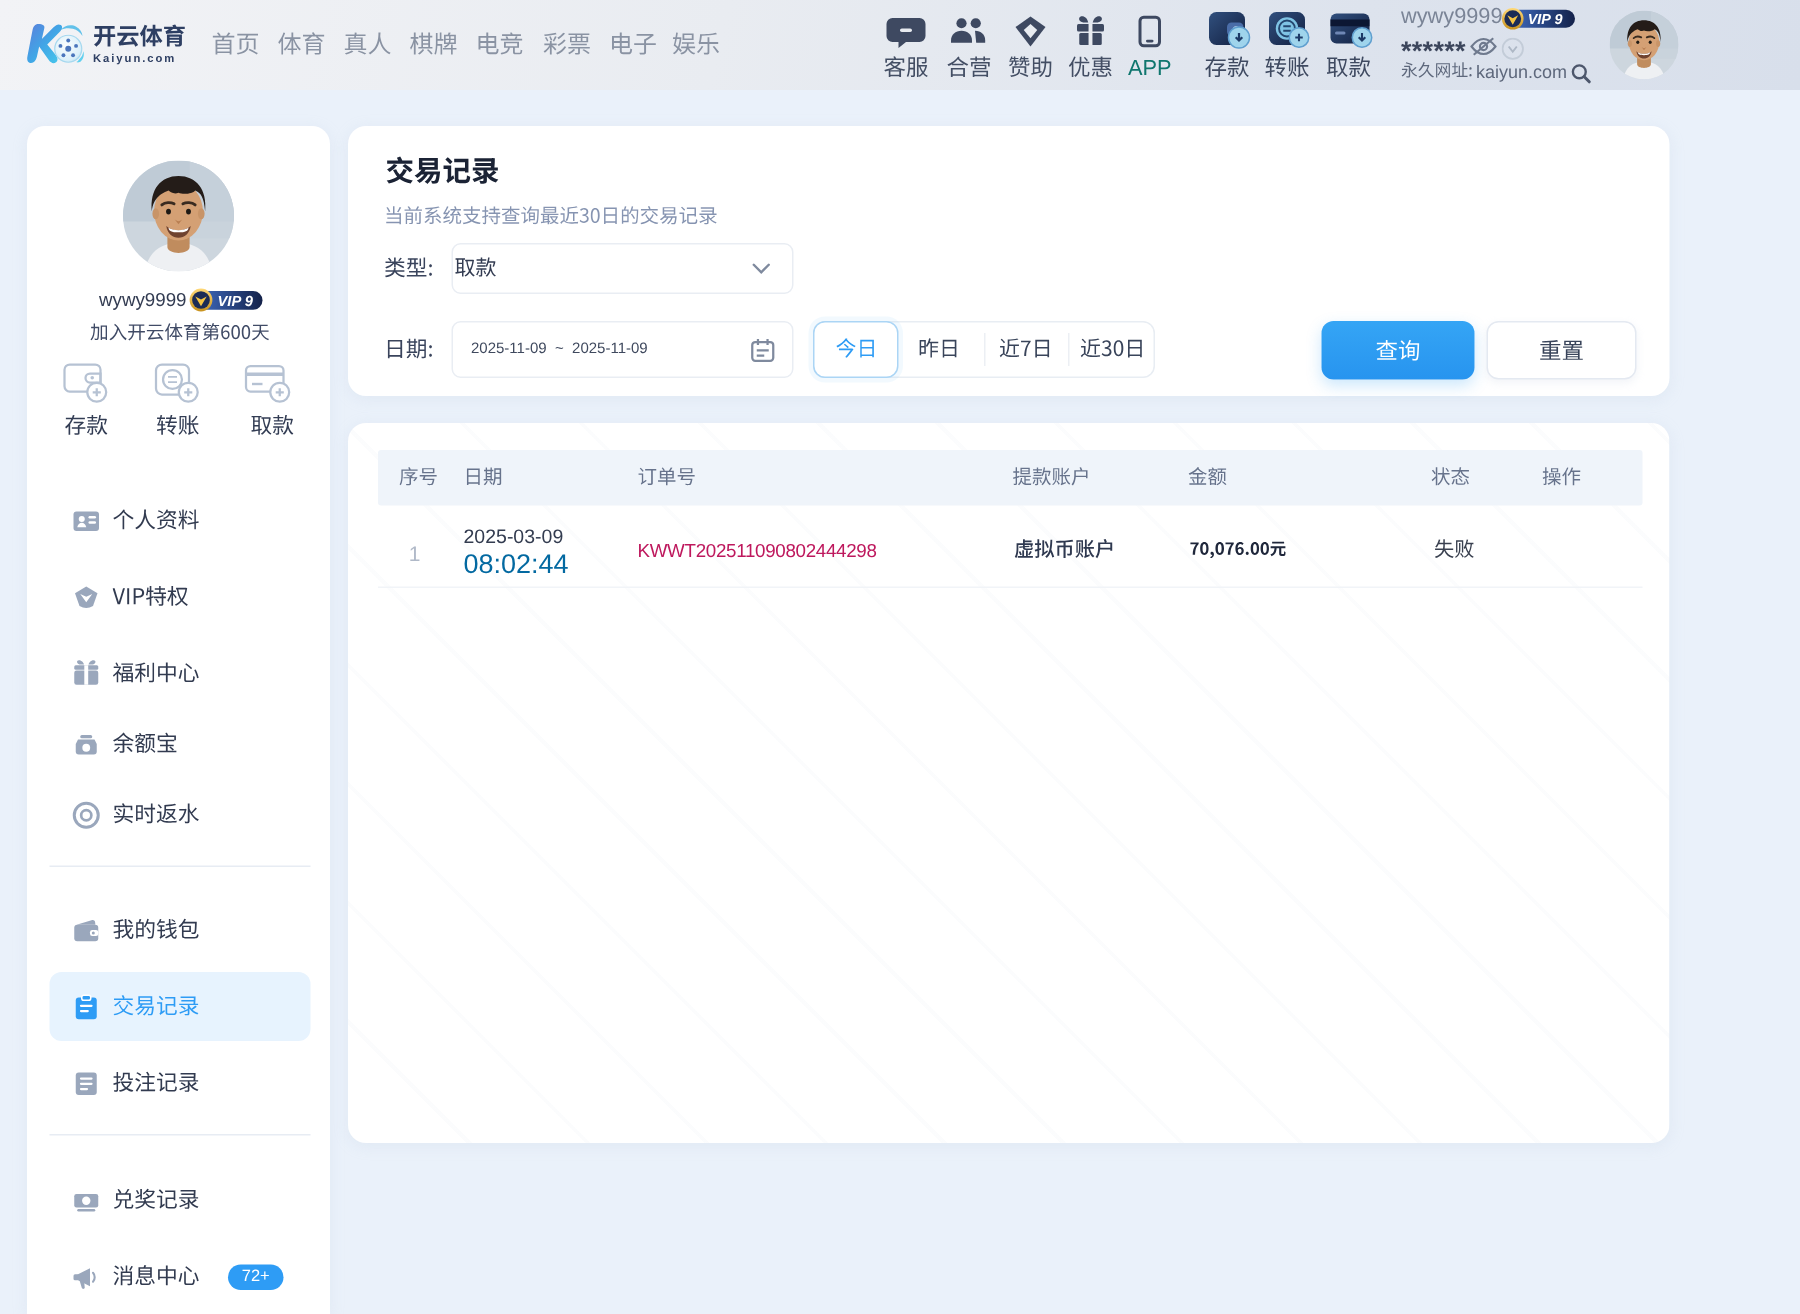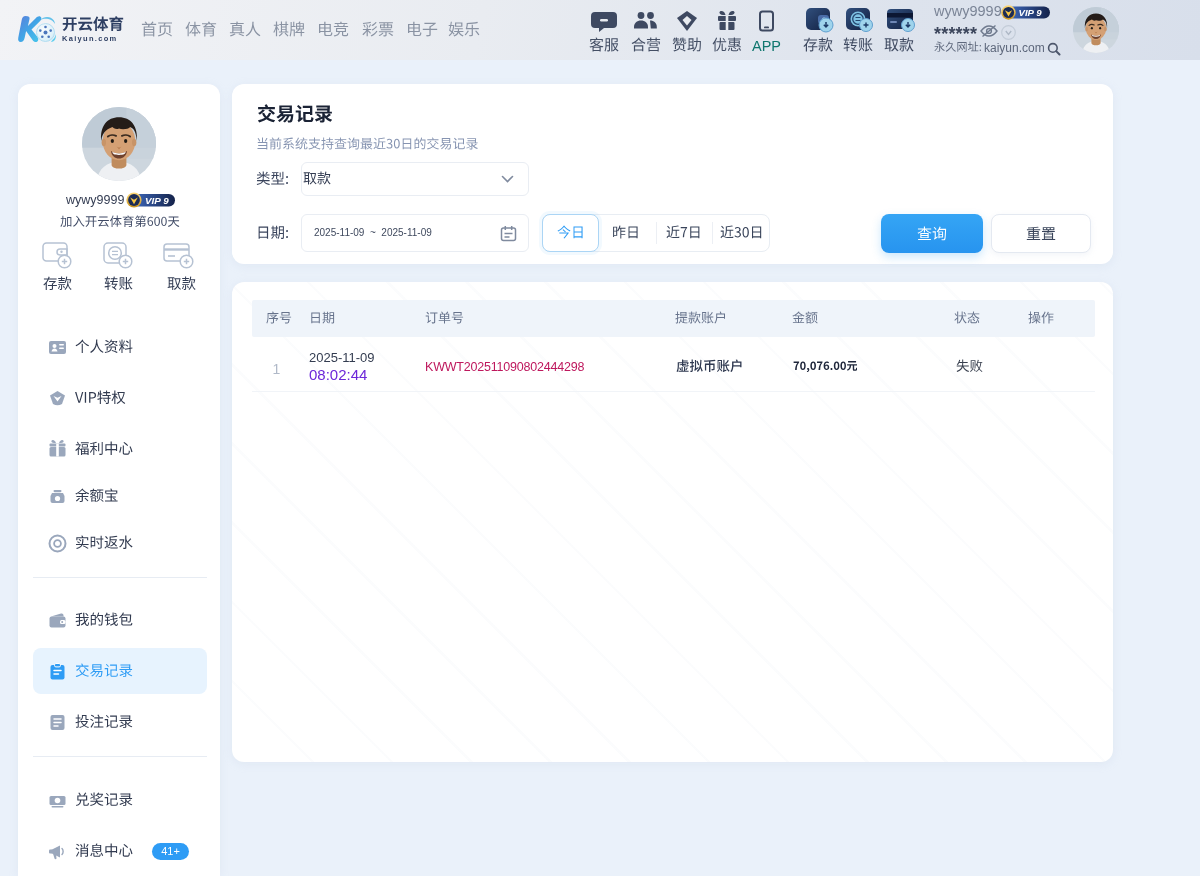--- a/index.html
+++ b/index.html
@@ -346,21 +346,21 @@
   </svg>
 <svg class="abs" style="left:48px;top:842px" width="19" height="19" viewBox="0 0 19 19">
     <path d="M2 8.5 12 3.5v12L2 10.5z" fill="#9aa7bc"></path>
     <rect x="1" y="7.5" width="3.5" height="4" rx="1" fill="#9aa7bc"></rect>
     <path d="M5 11.5 6.5 16.5c.3 1 1.8 1 2 0L8 11.5z" fill="#9aa7bc"></path>
     <path d="M14 6.5c1.5 1.5 1.5 4.5 0 6" stroke="#9aa7bc" stroke-width="1.4" fill="none" stroke-linecap="round"></path>
   </svg>
 <svg style="position:absolute;left:75px;top:842.5px" width="58.0" height="15.7" viewBox="0 0 58.0 15.7">
     <path fill="#323b50" d="M12.5 1C12.2 1.8 11.5 3 11 3.7L11.9 4.1C12.4 3.4 13.1 2.4 13.6 1.4ZM5.1 1.5C5.7 2.3 6.3 3.5 6.6 4.2L7.5 3.7C7.3 3 6.6 1.9 6 1.1ZM1.2 1.5C2.1 2 3.2 2.7 3.7 3.2L4.4 2.4C3.9 1.9 2.8 1.2 1.9 0.7ZM0.6 5.4C1.5 5.8 2.6 6.6 3.1 7.1L3.8 6.2C3.2 5.7 2.1 5 1.2 4.6ZM1 13.1 1.9 13.8C2.7 12.4 3.6 10.6 4.3 9L3.5 8.4C2.7 10 1.7 11.9 1 13.1ZM6.6 8.2H11.9V9.8H6.6ZM6.6 7.3V5.7H11.9V7.3ZM8.8 0.6V4.7H5.5V13.9H6.6V10.7H11.9V12.5C11.9 12.7 11.8 12.8 11.6 12.8C11.4 12.8 10.6 12.8 9.8 12.8C9.9 13.1 10.1 13.5 10.2 13.8C11.3 13.8 12 13.8 12.4 13.7C12.8 13.5 13 13.2 13 12.6V4.7H9.8V0.6Z M18.4 4.8H25.1V5.9H18.4ZM18.4 6.8H25.1V8H18.4ZM18.4 2.8H25.1V4H18.4ZM18.3 9.8V12.2C18.3 13.4 18.7 13.7 20.4 13.7C20.8 13.7 23.4 13.7 23.8 13.7C25.2 13.7 25.5 13.2 25.7 11.4C25.4 11.3 24.9 11.2 24.7 11C24.6 12.5 24.5 12.7 23.7 12.7C23.1 12.7 20.9 12.7 20.5 12.7C19.6 12.7 19.4 12.6 19.4 12.2V9.8ZM25.6 10C26.2 10.9 26.9 12.1 27.2 12.9L28.2 12.5C27.9 11.7 27.2 10.5 26.5 9.6ZM16.6 9.8C16.3 10.7 15.7 12 15.2 12.8L16.2 13.2C16.7 12.4 17.2 11.1 17.6 10.2ZM20.6 9.3C21.3 10 22.2 10.9 22.5 11.6L23.4 11C23 10.4 22.2 9.5 21.4 8.8H26.2V1.9H21.8C22.1 1.6 22.3 1.1 22.5 0.7L21.2 0.4C21.1 0.9 20.9 1.4 20.7 1.9H17.3V8.8H21.4Z M35.6 0.6V3.2H30.4V10.1H31.5V9.2H35.6V13.9H36.8V9.2H41V10H42.1V3.2H36.8V0.6ZM31.5 8.1V4.2H35.6V8.1ZM41 8.1H36.8V4.2H41Z M47.8 4.6V11.8C47.8 13.3 48.2 13.7 49.8 13.7C50.1 13.7 52.4 13.7 52.7 13.7C54.4 13.7 54.7 12.8 54.9 10.1C54.6 10 54.1 9.8 53.8 9.6C53.7 12.1 53.6 12.6 52.7 12.6C52.2 12.6 50.3 12.6 49.9 12.6C49.1 12.6 48.9 12.5 48.9 11.8V4.6ZM45.5 5.7C45.2 7.4 44.8 9.7 44.1 11.2L45.2 11.7C45.8 10.1 46.3 7.6 46.5 5.9ZM54.5 5.7C55.3 7.4 56.1 9.7 56.4 11.2L57.5 10.8C57.2 9.3 56.4 7.1 55.5 5.3ZM48.5 1.8C49.8 2.8 51.5 4.2 52.4 5.1L53.1 4.3C52.3 3.4 50.6 2 49.2 1.1Z"></path>
   </svg>
-<div class="abs" style="left:152px;top:843px;width:37px;height:17px;background:#2e9cf5;border-radius:8.5px;color:#fff;font-size:11px;text-align:center;line-height:17px">41+</div>
+<div class="abs" style="left:152px;top:843px;width:37px;height:17px;background:#2e9cf5;border-radius:8.5px;color:#fff;font-size:11px;text-align:center;line-height:17px">72+</div>
 <div class="card" style="left:232px;top:84px;width:881px;height:180px"></div>
 <svg style="position:absolute;left:256.5px;top:104px" width="76.0" height="20.5" viewBox="0 0 76.0 20.5">
     <path fill="#1b2335" d="M5.6 5.4C4.6 6.7 2.7 8.2 1 9C1.5 9.4 2.4 10.2 2.8 10.7C4.5 9.6 6.5 7.9 7.9 6.2ZM11.3 6.6C13 7.8 15.1 9.6 16.1 10.8L18 9.3C17 8.1 14.8 6.4 13.1 5.3ZM7.1 8.8 5 9.4C5.8 11.1 6.7 12.6 7.8 13.8C5.9 15 3.6 15.8 0.8 16.4C1.3 16.9 2 17.9 2.2 18.4C5 17.7 7.5 16.7 9.5 15.3C11.4 16.8 13.8 17.7 16.8 18.3C17.1 17.7 17.7 16.8 18.2 16.3C15.4 15.8 13.1 15 11.3 13.8C12.5 12.6 13.5 11.1 14.3 9.3L12 8.7C11.4 10.1 10.6 11.4 9.5 12.4C8.5 11.4 7.7 10.2 7.1 8.8ZM7.6 1.1C7.9 1.7 8.3 2.4 8.5 3H1.1V5.2H17.9V3H11.1L11.2 3C10.9 2.2 10.3 1.2 9.8 0.3Z M24.6 6.1H32.6V7.3H24.6ZM24.6 3.2H32.6V4.4H24.6ZM22.3 1.4V9.1H24C22.8 10.7 21.2 12 19.4 13C19.9 13.3 20.8 14.2 21.1 14.6C22.1 14 23.2 13.2 24.1 12.3H25.8C24.6 14 22.8 15.4 20.9 16.4C21.4 16.7 22.3 17.6 22.6 18C24.8 16.7 26.9 14.6 28.3 12.3H30C29.1 14.2 27.8 16 26.1 17.2C26.7 17.5 27.5 18.2 27.9 18.6C29.7 17.1 31.3 14.8 32.3 12.3H34C33.7 14.8 33.3 16 32.9 16.4C32.8 16.6 32.6 16.6 32.2 16.6C31.9 16.6 31.2 16.6 30.4 16.5C30.7 17 30.9 17.9 31 18.4C31.9 18.5 32.8 18.5 33.3 18.4C33.9 18.4 34.4 18.2 34.9 17.7C35.5 17 35.9 15.3 36.3 11.2C36.4 10.9 36.4 10.3 36.4 10.3H25.9C26.2 9.9 26.4 9.5 26.7 9.1H34.9V1.4Z M39.9 2.3C41 3.2 42.4 4.7 43.1 5.5L44.7 3.9C44 3.1 42.5 1.8 41.5 0.9ZM38.7 6.4V8.6H41.5V14.4C41.5 15.5 40.9 16.2 40.5 16.5C40.9 16.9 41.5 17.7 41.7 18.2C42 17.8 42.7 17.3 45.9 14.9C45.7 14.5 45.4 13.5 45.2 12.9L43.8 13.9V6.4ZM45.8 1.8V4.1H53V7.9H46.2V15C46.2 17.4 47 18.1 49.6 18.1C50.1 18.1 52.6 18.1 53.2 18.1C55.5 18.1 56.2 17.2 56.5 13.9C55.8 13.7 54.8 13.3 54.3 12.9C54.2 15.5 54 15.9 53 15.9C52.4 15.9 50.3 15.9 49.8 15.9C48.8 15.9 48.6 15.8 48.6 15V10.1H53V11H55.3V1.8Z M59.2 11.1C60.4 11.8 61.9 12.8 62.6 13.6L64.3 12C63.5 11.3 61.9 10.3 60.7 9.7ZM59.3 1.5V3.6H70.4L70.4 4.6H59.9V6.6H70.2L70.2 7.7H58.2V9.6H65.3V12.6C62.6 13.7 59.8 14.7 58 15.3L59.2 17.4C61 16.7 63.2 15.8 65.3 14.8V16.2C65.3 16.5 65.2 16.6 64.8 16.6C64.6 16.6 63.5 16.6 62.5 16.5C62.9 17.1 63.2 17.9 63.3 18.5C64.8 18.5 65.8 18.5 66.6 18.2C67.4 17.9 67.6 17.4 67.6 16.3V13.6C69.1 15.5 71.1 16.9 73.6 17.7C74 17.1 74.7 16.2 75.2 15.7C73.4 15.3 71.8 14.5 70.5 13.5C71.6 12.8 72.9 11.9 74 11L72.1 9.6H74.9V7.7H72.6C72.8 5.7 72.9 3.5 72.9 1.5L71.1 1.4L70.7 1.5ZM67.6 9.6H72C71.2 10.4 70.1 11.4 69.1 12.1C68.5 11.5 68 10.8 67.6 10Z"></path>
   </svg>
 <svg style="position:absolute;left:256px;top:136.5px" width="222.4" height="14.0" viewBox="0 0 222.4 14.0">
     <path fill="#8694b1" d="M1.6 1.4C2.3 2.4 3 3.6 3.2 4.5L4.2 4C3.9 3.2 3.2 2 2.5 1.1ZM10.4 1C10 2 9.3 3.4 8.7 4.2L9.6 4.5C10.2 3.7 10.9 2.4 11.5 1.3ZM1.5 10.9V11.9H10.3V12.5H11.3V5.1H7V0.5H6V5.1H1.8V6.1H10.3V8H2.2V8.9H10.3V10.9Z M20.9 4.8V10.1H21.8V4.8ZM23.5 4.4V11.3C23.5 11.5 23.4 11.5 23.2 11.5C23 11.5 22.3 11.5 21.5 11.5C21.6 11.8 21.8 12.2 21.9 12.4C22.9 12.4 23.5 12.4 23.9 12.3C24.3 12.1 24.5 11.8 24.5 11.3V4.4ZM22.4 0.5C22.1 1.1 21.6 1.9 21.2 2.6H17.3L17.9 2.3C17.7 1.8 17.1 1.1 16.6 0.5L15.7 0.8C16.2 1.4 16.7 2.1 16.9 2.6H13.7V3.5H25.3V2.6H22.3C22.7 2 23.1 1.4 23.4 0.8ZM18.3 7.5V8.8H15.4V7.5ZM18.3 6.8H15.4V5.5H18.3ZM14.5 4.6V12.4H15.4V9.6H18.3V11.3C18.3 11.5 18.3 11.6 18.1 11.6C17.9 11.6 17.3 11.6 16.7 11.6C16.8 11.8 16.9 12.2 17 12.4C17.9 12.4 18.4 12.4 18.8 12.3C19.2 12.1 19.3 11.9 19.3 11.4V4.6Z M29.7 8.5C29 9.5 27.9 10.4 26.9 11C27.2 11.2 27.6 11.5 27.8 11.7C28.8 11 29.9 9.9 30.7 8.9ZM34.3 9C35.3 9.8 36.7 11 37.3 11.7L38.2 11.1C37.5 10.4 36.1 9.3 35 8.5ZM34.6 5.7C35 6 35.3 6.3 35.7 6.7L30 7.1C31.9 6.1 33.9 4.9 35.8 3.5L35.1 2.9C34.4 3.4 33.7 3.9 33 4.4L29.8 4.5C30.8 3.9 31.7 3 32.6 2.1C34.3 2 35.9 1.7 37.1 1.4L36.4 0.6C34.3 1.1 30.6 1.5 27.4 1.7C27.5 1.9 27.6 2.3 27.6 2.5C28.8 2.4 30 2.4 31.2 2.3C30.4 3.1 29.4 3.9 29.1 4.1C28.7 4.4 28.4 4.6 28.1 4.7C28.2 4.9 28.4 5.3 28.4 5.5C28.7 5.4 29.1 5.4 31.7 5.2C30.6 5.9 29.6 6.4 29.2 6.6C28.4 7 27.8 7.3 27.4 7.3C27.5 7.6 27.6 8.1 27.7 8.3C28 8.1 28.5 8 32.1 7.8V11.2C32.1 11.3 32.1 11.4 31.9 11.4C31.7 11.4 30.9 11.4 30.2 11.4C30.3 11.6 30.5 12.1 30.5 12.3C31.5 12.3 32.1 12.3 32.6 12.2C33 12 33.1 11.7 33.1 11.2V7.7L36.3 7.5C36.7 7.9 37 8.3 37.3 8.6L38 8.2C37.5 7.4 36.4 6.2 35.4 5.3Z M48.1 6.9V11C48.1 11.9 48.3 12.2 49.2 12.2C49.4 12.2 50.2 12.2 50.3 12.2C51.2 12.2 51.4 11.7 51.5 10C51.2 9.9 50.8 9.7 50.6 9.6C50.6 11.1 50.5 11.4 50.2 11.4C50.1 11.4 49.5 11.4 49.4 11.4C49.1 11.4 49 11.3 49 11V6.9ZM45.6 6.9C45.6 9.5 45.3 10.9 43.1 11.6C43.3 11.8 43.6 12.2 43.7 12.4C46.1 11.5 46.5 9.8 46.6 6.9ZM39.5 10.8 39.8 11.7C40.9 11.3 42.5 10.9 43.9 10.4L43.8 9.5C42.2 10 40.6 10.5 39.5 10.8ZM46.7 0.7C47 1.3 47.3 2 47.4 2.4H44.3V3.3H46.6C46 4.1 45.1 5.3 44.9 5.6C44.6 5.8 44.3 5.9 44 6C44.1 6.2 44.3 6.7 44.4 6.9C44.7 6.8 45.3 6.7 50 6.3C50.2 6.6 50.4 6.9 50.5 7.2L51.3 6.7C50.9 6 50.1 4.8 49.4 3.9L48.6 4.3C48.9 4.6 49.2 5.1 49.5 5.5L45.9 5.8C46.5 5.1 47.2 4.1 47.8 3.3H51.3V2.4H47.6L48.4 2.1C48.3 1.7 47.9 1 47.6 0.5ZM39.8 5.9C40 5.8 40.3 5.8 41.8 5.6C41.3 6.4 40.8 7 40.5 7.3C40.1 7.7 39.8 8.1 39.5 8.1C39.6 8.4 39.8 8.9 39.9 9.1C40.1 8.9 40.6 8.8 43.8 8.1C43.8 7.9 43.8 7.5 43.8 7.2L41.3 7.7C42.3 6.5 43.3 5.1 44.1 3.7L43.2 3.2C43 3.7 42.7 4.2 42.4 4.7L40.8 4.8C41.6 3.7 42.4 2.3 43 0.9L42 0.5C41.5 2 40.5 3.7 40.2 4.1C39.9 4.6 39.7 4.9 39.4 4.9C39.6 5.2 39.7 5.7 39.8 5.9Z M58 0.5V2.5H53V3.5H58V5.5H53.6V6.4H55L54.7 6.5C55.4 7.9 56.4 9.1 57.6 10C56.1 10.8 54.3 11.2 52.5 11.5C52.7 11.8 52.9 12.2 53 12.5C55 12.1 56.9 11.5 58.5 10.6C60 11.5 61.8 12.1 63.9 12.4C64.1 12.1 64.3 11.7 64.5 11.5C62.6 11.2 60.9 10.7 59.5 10C61 9 62.2 7.6 62.9 5.8L62.2 5.4L62 5.5H59V3.5H64V2.5H59V0.5ZM55.7 6.4H61.5C60.8 7.7 59.8 8.7 58.6 9.5C57.3 8.7 56.4 7.7 55.7 6.4Z M70.8 8.8C71.4 9.5 72 10.5 72.3 11.1L73.1 10.6C72.8 10 72.1 9 71.6 8.4ZM73.1 0.6V2.2H70.4V3.1H73.1V4.7H69.7V5.6H74.9V7.1H69.8V8H74.9V11.3C74.9 11.5 74.8 11.5 74.6 11.5C74.4 11.5 73.7 11.6 73 11.5C73.1 11.8 73.3 12.2 73.3 12.5C74.3 12.5 74.9 12.5 75.3 12.3C75.7 12.2 75.8 11.9 75.8 11.3V8H77.4V7.1H75.8V5.6H77.5V4.7H74.1V3.1H76.9V2.2H74.1V0.6ZM67.2 0.5V3.1H65.5V4.1H67.2V6.9C66.5 7.1 65.9 7.3 65.4 7.4L65.6 8.4L67.2 7.9V11.3C67.2 11.5 67.2 11.5 67 11.5C66.8 11.5 66.3 11.5 65.8 11.5C65.9 11.8 66 12.2 66.1 12.4C66.9 12.5 67.4 12.4 67.7 12.3C68 12.1 68.1 11.8 68.1 11.3V7.6L69.5 7.1L69.4 6.2L68.1 6.6V4.1H69.5V3.1H68.1V0.5Z M81.8 8.6H87.1V9.7H81.8ZM81.8 6.9H87.1V7.9H81.8ZM80.9 6.2V10.4H88.1V6.2ZM79 11.2V12.1H90.1V11.2ZM84 0.5V2.2H78.7V3H82.9C81.8 4.3 80.1 5.4 78.5 5.9C78.7 6.1 79 6.5 79.1 6.7C80.9 6 82.8 4.6 84 3.1V5.8H84.9V3.1C86.1 4.6 88.1 5.9 89.9 6.6C90 6.4 90.3 6 90.5 5.8C88.9 5.3 87.1 4.2 86 3H90.3V2.2H84.9V0.5Z M92.5 1.4C93.1 2 93.9 2.8 94.3 3.4L95 2.7C94.6 2.2 93.8 1.4 93.2 0.8ZM91.5 4.6V5.5H93.4V10C93.4 10.6 93 11 92.8 11.1C92.9 11.3 93.2 11.7 93.3 12C93.5 11.7 93.8 11.4 96 9.8C95.9 9.6 95.8 9.2 95.7 8.9L94.3 9.9V4.6ZM97.6 0.5C97 2.2 96.1 3.8 95.1 4.9C95.3 5 95.7 5.3 95.9 5.5C96.4 4.9 96.9 4.2 97.4 3.4H102.3C102.1 8.8 101.9 10.8 101.5 11.3C101.3 11.5 101.2 11.5 100.9 11.5C100.6 11.5 99.9 11.5 99.1 11.5C99.3 11.7 99.4 12.1 99.4 12.4C100.1 12.4 100.9 12.5 101.3 12.4C101.7 12.4 102 12.2 102.3 11.9C102.8 11.2 103 9.2 103.2 3C103.2 2.8 103.2 2.5 103.2 2.5H97.9C98.1 1.9 98.4 1.4 98.6 0.8ZM99.7 7.6V9H97.5V7.6ZM99.7 6.9H97.5V5.5H99.7ZM96.6 4.6V10.6H97.5V9.9H100.6V4.6Z M107.2 3.2H113.8V4.1H107.2ZM107.2 1.6H113.8V2.5H107.2ZM106.3 0.9V4.8H114.8V0.9ZM109.1 6.3V7.2H106.8V6.3ZM104.6 10.9 104.7 11.8 109.1 11.2V12.5H110.1V11.1L110.8 11V10.2L110.1 10.3V6.3H116.3V5.5H104.6V6.3H105.9V10.8ZM110.6 7.1V8H111.4L111.1 8C111.5 9 112 9.8 112.7 10.5C112 11.1 111.2 11.5 110.4 11.7C110.6 11.9 110.8 12.2 110.9 12.4C111.7 12.1 112.6 11.7 113.4 11.1C114.1 11.7 115 12.2 115.9 12.4C116.1 12.2 116.3 11.9 116.5 11.7C115.6 11.4 114.7 11 114 10.5C114.9 9.7 115.6 8.6 116 7.4L115.4 7.1L115.2 7.1ZM112 8H114.8C114.5 8.7 114 9.4 113.4 10C112.8 9.4 112.3 8.7 112 8ZM109.1 7.9V8.9H106.8V7.9ZM109.1 9.6V10.4L106.8 10.7V9.6Z M118.1 1.3C118.8 1.9 119.6 2.9 120 3.5L120.8 3C120.4 2.4 119.5 1.4 118.8 0.8ZM128.3 0.5C126.9 0.9 124.5 1.2 122.4 1.3V4.2C122.4 5.9 122.3 8.2 121.1 9.9C121.4 10 121.8 10.3 122 10.5C123 9 123.3 7 123.4 5.3H126V10.4H127V5.3H129.4V4.4H123.4V4.2V2.1C125.4 1.9 127.6 1.7 129.1 1.2ZM120.4 5.2H117.7V6.2H119.5V9.8C118.9 10 118.2 10.6 117.5 11.4L118.2 12.3C118.8 11.4 119.5 10.6 119.9 10.6C120.2 10.6 120.6 11 121.1 11.4C122.1 11.9 123.1 12.1 124.8 12.1C126 12.1 128.3 12 129.3 12C129.3 11.7 129.4 11.2 129.5 10.9C128.3 11.1 126.3 11.2 124.8 11.2C123.3 11.2 122.2 11.1 121.4 10.6C120.9 10.3 120.7 10 120.4 9.9Z M133.4 11.6C135.1 11.6 136.5 10.6 136.5 8.9C136.5 7.6 135.6 6.7 134.5 6.5V6.4C135.5 6.1 136.2 5.3 136.2 4.1C136.2 2.6 135 1.7 133.4 1.7C132.3 1.7 131.4 2.2 130.7 2.9L131.4 3.6C131.9 3.1 132.6 2.7 133.3 2.7C134.3 2.7 135 3.3 135 4.2C135 5.2 134.3 6 132.3 6V6.9C134.5 6.9 135.3 7.7 135.3 8.9C135.3 9.9 134.5 10.6 133.3 10.6C132.3 10.6 131.5 10.1 131 9.5L130.4 10.3C131 11 131.9 11.6 133.4 11.6Z M140.8 11.6C142.6 11.6 143.8 10 143.8 6.6C143.8 3.3 142.6 1.7 140.8 1.7C139 1.7 137.9 3.3 137.9 6.6C137.9 10 139 11.6 140.8 11.6ZM140.8 10.6C139.8 10.6 139 9.4 139 6.6C139 3.9 139.8 2.7 140.8 2.7C141.9 2.7 142.6 3.9 142.6 6.6C142.6 9.4 141.9 10.6 140.8 10.6Z M147.7 6.9H154.2V10.5H147.7ZM147.7 5.9V2.4H154.2V5.9ZM146.7 1.4V12.3H147.7V11.5H154.2V12.3H155.2V1.4Z M164.6 5.9C165.3 6.9 166.2 8.2 166.6 9L167.4 8.5C167 7.7 166.1 6.4 165.4 5.5ZM160.6 0.5C160.4 1.1 160.2 2 160 2.6H158.6V12.1H159.5V11.1H163.1V2.6H160.9C161.1 2.1 161.4 1.3 161.6 0.7ZM159.5 3.5H162.2V6.2H159.5ZM159.5 10.2V7.1H162.2V10.2ZM165.2 0.5C164.8 2.3 164.1 4.1 163.2 5.2C163.4 5.3 163.8 5.6 164 5.8C164.5 5.1 164.9 4.4 165.2 3.5H168.6C168.4 8.7 168.2 10.7 167.8 11.1C167.6 11.3 167.5 11.3 167.2 11.3C166.9 11.3 166.1 11.3 165.3 11.3C165.5 11.5 165.6 11.9 165.6 12.2C166.3 12.2 167.1 12.3 167.5 12.2C168 12.2 168.3 12.1 168.6 11.7C169.1 11 169.3 9 169.5 3.1C169.5 2.9 169.5 2.6 169.5 2.6H165.6C165.8 2 166 1.3 166.1 0.7Z M174.6 3.7C173.8 4.7 172.5 5.7 171.3 6.3C171.6 6.5 171.9 6.9 172.1 7.1C173.2 6.3 174.6 5.2 175.5 4ZM178.5 4.2C179.7 5.1 181.1 6.3 181.8 7.1L182.6 6.5C181.9 5.7 180.4 4.5 179.2 3.7ZM175 6 174.1 6.2C174.7 7.5 175.4 8.6 176.3 9.5C174.9 10.5 173.1 11.2 171 11.6C171.2 11.8 171.5 12.3 171.6 12.5C173.7 12 175.5 11.2 177 10.1C178.3 11.2 180.1 12 182.3 12.4C182.4 12.1 182.7 11.7 182.9 11.5C180.8 11.2 179 10.5 177.7 9.5C178.6 8.6 179.3 7.5 179.9 6.2L178.9 5.9C178.5 7.1 177.8 8.1 177 8.9C176.1 8 175.5 7.1 175 6ZM175.9 0.7C176.2 1.2 176.5 1.9 176.7 2.3H171.3V3.3H182.5V2.3H177.2L177.7 2.1C177.6 1.6 177.1 0.9 176.8 0.4Z M186.8 4H193.2V5.3H186.8ZM186.8 1.9H193.2V3.2H186.8ZM185.8 1.1V6.1H187.3C186.5 7.3 185.2 8.4 183.9 9.1C184.2 9.3 184.5 9.6 184.7 9.8C185.4 9.3 186.1 8.8 186.8 8.1H188.6C187.7 9.5 186.4 10.7 185 11.5C185.3 11.7 185.6 12 185.8 12.2C187.3 11.2 188.7 9.8 189.7 8.1H191.5C190.8 9.7 189.8 11 188.7 11.9C188.9 12.1 189.3 12.4 189.4 12.5C190.7 11.5 191.8 9.9 192.5 8.1H194.1C193.8 10.3 193.6 11.3 193.3 11.5C193.2 11.7 193.1 11.7 192.9 11.7C192.6 11.7 192 11.7 191.4 11.6C191.6 11.9 191.6 12.2 191.7 12.5C192.3 12.5 192.9 12.5 193.3 12.5C193.6 12.5 193.9 12.4 194.2 12.1C194.6 11.7 194.8 10.6 195.1 7.7C195.1 7.5 195.1 7.2 195.1 7.2H187.6C187.9 6.9 188.2 6.5 188.4 6.1H194.2V1.1Z M198 1.4C198.8 2.1 199.7 3 200.1 3.5L200.8 2.8C200.3 2.3 199.4 1.4 198.7 0.8ZM199 12.2V12.2C199.2 12 199.6 11.7 201.7 10.2C201.6 10 201.5 9.6 201.4 9.3L200.1 10.2V4.6H197V5.6H199.1V10.2C199.1 10.9 198.7 11.3 198.5 11.5C198.7 11.7 198.9 12 199 12.2ZM201.9 1.4V2.4H207V5.7H202.1V10.7C202.1 12 202.6 12.3 204 12.3C204.4 12.3 206.7 12.3 207 12.3C208.5 12.3 208.8 11.7 208.9 9.6C208.7 9.5 208.2 9.3 208 9.2C207.9 11 207.8 11.3 207 11.3C206.5 11.3 204.5 11.3 204.1 11.3C203.3 11.3 203.1 11.2 203.1 10.7V6.6H207V7.3H208V1.4Z M211.2 7.3C212 7.8 213 8.5 213.5 9L214.2 8.3C213.7 7.9 212.7 7.2 211.8 6.7ZM211.2 1.2V2.1H219.1L219 3.3H211.6V4.2H218.9L218.9 5.4H210.3V6.3H215.4V8.7C213.5 9.5 211.6 10.3 210.3 10.7L210.8 11.6C212.1 11.1 213.8 10.3 215.4 9.6V11.4C215.4 11.6 215.4 11.6 215.2 11.7C214.9 11.7 214.2 11.7 213.4 11.6C213.6 11.9 213.7 12.3 213.8 12.5C214.8 12.5 215.5 12.5 215.9 12.4C216.3 12.2 216.4 12 216.4 11.4V8.4C217.5 10.1 219.2 11.3 221.2 12C221.3 11.7 221.6 11.3 221.8 11.1C220.4 10.7 219.2 10 218.2 9.1C219 8.6 220 7.9 220.8 7.2L220 6.6C219.4 7.2 218.4 8 217.6 8.5C217.1 8 216.7 7.4 216.4 6.7V6.3H221.7V5.4H219.9C220 4.1 220.1 2.5 220.1 1.2L219.3 1.2L219.2 1.2Z"></path>
   </svg>
 <svg style="position:absolute;left:256px;top:171px" width="33.0" height="15.7" viewBox="0 0 33.0 15.7">
     <path fill="#3a445c" d="M10.8 0.8C10.5 1.4 9.8 2.3 9.4 2.9L10.2 3.2C10.8 2.7 11.4 1.9 11.9 1.2ZM2.6 1.3C3.2 1.9 3.9 2.8 4.2 3.3L5.1 2.9C4.8 2.3 4.2 1.5 3.5 0.9ZM6.7 0.6V3.4H1V4.4H5.8C4.6 5.6 2.7 6.6 0.8 7.1C1 7.3 1.3 7.7 1.5 8C3.4 7.4 5.4 6.3 6.7 4.8V7.3H7.8V5.1C9.6 6 11.8 7.2 12.9 7.9L13.5 7C12.3 6.4 10.2 5.3 8.4 4.4H13.5V3.4H7.8V0.6ZM6.7 7.6C6.6 8.1 6.6 8.7 6.4 9.1H1V10.2H6C5.3 11.5 3.8 12.4 0.7 12.9C0.9 13.2 1.1 13.6 1.2 13.9C4.8 13.3 6.5 12.1 7.2 10.3C8.4 12.3 10.4 13.5 13.3 13.9C13.4 13.6 13.7 13.2 14 12.9C11.3 12.6 9.4 11.7 8.3 10.2H13.6V9.1H7.6C7.7 8.7 7.8 8.1 7.9 7.6Z M23.7 1.4V6.3H24.7V1.4ZM26.4 0.7V7.1C26.4 7.3 26.4 7.4 26.1 7.4C25.9 7.4 25.2 7.4 24.4 7.4C24.5 7.7 24.7 8.1 24.7 8.4C25.8 8.4 26.5 8.4 26.9 8.2C27.3 8 27.4 7.8 27.4 7.2V0.7ZM20.1 2.1V4.1H18.3V4V2.1ZM15.5 4.1V5.1H17.2C17.1 6.1 16.6 7.1 15.4 7.8C15.6 8 15.9 8.4 16.1 8.6C17.5 7.7 18.1 6.4 18.3 5.1H20.1V8.2H21.2V5.1H22.8V4.1H21.2V2.1H22.5V1.2H15.9V2.1H17.3V4V4.1ZM21.3 7.9V9.6H16.7V10.6H21.3V12.4H15.2V13.4H28.3V12.4H22.4V10.6H26.8V9.6H22.4V7.9Z M31 7.1C31.5 7.1 32 6.7 32 6.1C32 5.5 31.5 5.1 31 5.1C30.5 5.1 30.1 5.5 30.1 6.1C30.1 6.7 30.5 7.1 31 7.1ZM31 12.9C31.5 12.9 32 12.5 32 11.9C32 11.3 31.5 10.9 31 10.9C30.5 10.9 30.1 11.3 30.1 11.9C30.1 12.5 30.5 12.9 31 12.9Z"></path>
   </svg>
@@ -423,22 +423,22 @@
 <svg style="position:absolute;left:792px;top:311px" width="26.0" height="14.0" viewBox="0 0 26.0 14.0">
     <path fill="#67738c" d="M2.6 8.6C3.1 9.3 3.6 10.4 3.8 11L4.6 10.6C4.4 10 3.9 9 3.4 8.3ZM9.5 8.3C9.2 9 8.6 10 8.2 10.7L8.9 11C9.4 10.4 10 9.5 10.5 8.6ZM6.5 0.4C5.3 2.3 2.8 3.9 0.4 4.7C0.7 4.9 0.9 5.3 1.1 5.6C1.8 5.3 2.5 5 3.1 4.6V5.3H6V7.1H1.5V8H6V11.2H0.9V12.1H12.1V11.2H7V8H11.5V7.1H7V5.3H9.9V4.5C10.6 4.9 11.3 5.3 11.9 5.5C12.1 5.2 12.4 4.9 12.6 4.7C10.7 4 8.3 2.7 7.1 1.3L7.4 0.8ZM9.7 4.4H3.5C4.6 3.7 5.7 2.9 6.5 2C7.4 2.9 8.5 3.7 9.7 4.4Z M22 5C22 9.1 21.8 10.8 19 11.8C19.1 12 19.4 12.3 19.4 12.5C22.5 11.4 22.8 9.3 22.9 5ZM22.6 10.3C23.5 11 24.5 11.9 25.1 12.4L25.6 11.8C25.1 11.2 24 10.3 23.1 9.8ZM19.9 3.5V9.6H20.7V4.3H24V9.6H24.9V3.5H22.5C22.6 3.1 22.8 2.6 23 2.2H25.4V1.3H19.7V2.2H22.1C22 2.6 21.8 3.1 21.6 3.5ZM15.8 0.8C16 1.1 16.1 1.4 16.3 1.8H13.8V3.7H14.7V2.6H18.6V3.7H19.5V1.8H17.3C17.1 1.4 16.9 0.9 16.7 0.6ZM14.6 8.4V12.4H15.5V12H17.8V12.4H18.7V8.4ZM15.5 11.2V9.2H17.8V11.2ZM14.9 6 15.9 6.6C15.2 7.1 14.4 7.5 13.5 7.7C13.7 7.9 13.8 8.4 13.9 8.6C14.9 8.2 15.9 7.7 16.7 7C17.6 7.5 18.4 8 18.9 8.3L19.5 7.6C19 7.3 18.2 6.8 17.4 6.4C18 5.8 18.6 5 19 4.2L18.4 3.9L18.2 3.9H16.2C16.4 3.7 16.5 3.4 16.7 3.2L15.8 3C15.4 3.9 14.6 4.9 13.5 5.7C13.7 5.8 14 6.1 14.1 6.3C14.8 5.8 15.3 5.3 15.7 4.7H17.7C17.4 5.2 17.1 5.6 16.6 6L15.6 5.4Z"></path>
   </svg>
 <svg style="position:absolute;left:954px;top:311px" width="26.0" height="14.0" viewBox="0 0 26.0 14.0">
     <path fill="#67738c" d="M9.6 1.4C10.2 2.1 10.9 3.1 11.2 3.7L12 3.2C11.6 2.6 11 1.7 10.4 1ZM0.6 2.7C1.2 3.4 2 4.5 2.3 5.1L3.1 4.6C2.8 3.9 2 3 1.4 2.2ZM7.7 0.5V3.6L7.6 4.4H4.6V5.3H7.6C7.4 7.5 6.7 9.9 4.3 11.8C4.5 12 4.8 12.3 5 12.5C7 10.8 7.9 8.9 8.3 7C9 9.4 10.2 11.4 11.9 12.5C12.1 12.2 12.4 11.8 12.6 11.6C10.6 10.5 9.4 8.2 8.8 5.3H12.4V4.4H8.6L8.6 3.6V0.5ZM0.4 8.9 1 9.8C1.7 9.2 2.4 8.4 3.2 7.7V12.5H4.2V0.5H3.2V6.5C2.2 7.4 1.1 8.4 0.4 8.9Z M18 6.1C18.7 6.6 19.6 7.2 20.1 7.7L20.9 7.2C20.4 6.7 19.5 6 18.8 5.6ZM16.5 8.3V10.9C16.5 11.9 16.9 12.2 18.4 12.2C18.7 12.2 21.1 12.2 21.4 12.2C22.7 12.2 23 11.8 23.1 10.2C22.9 10.1 22.5 9.9 22.3 9.8C22.2 11.1 22.1 11.3 21.4 11.3C20.9 11.3 18.9 11.3 18.5 11.3C17.6 11.3 17.5 11.2 17.5 10.9V8.3ZM18.3 8C19.1 8.7 20 9.6 20.4 10.3L21.2 9.7C20.7 9.1 19.8 8.2 19.1 7.6ZM22.8 8.4C23.4 9.5 24.1 11 24.3 11.9L25.2 11.6C25 10.6 24.3 9.2 23.6 8.1ZM15 8.3C14.8 9.3 14.3 10.7 13.7 11.5L14.6 12C15.2 11.1 15.6 9.7 15.9 8.6ZM19.1 0.5C19 1.1 18.9 1.7 18.8 2.4H13.7V3.3H18.5C17.9 5 16.6 6.4 13.6 7.1C13.8 7.3 14 7.7 14.1 7.9C17.5 7 18.9 5.3 19.6 3.3C20.5 5.6 22.2 7.2 24.8 7.9C24.9 7.6 25.2 7.2 25.5 7C23.1 6.4 21.5 5.1 20.6 3.3H25.3V2.4H19.8C19.9 1.7 20 1.1 20.1 0.5Z"></path>
   </svg>
 <svg style="position:absolute;left:1028px;top:311px" width="26.0" height="14.0" viewBox="0 0 26.0 14.0">
     <path fill="#67738c" d="M6.9 1.8H9.9V3.2H6.9ZM6 1.1V3.9H10.8V1.1ZM5.5 5.2H7.2V6.7H5.5ZM9.5 5.2H11.3V6.7H9.5ZM2.1 0.5V3.1H0.6V4.1H2.1V6.9C1.5 7.1 0.9 7.3 0.5 7.4L0.7 8.4L2.1 7.9V11.3C2.1 11.5 2 11.5 1.9 11.5C1.8 11.5 1.4 11.5 0.9 11.5C1.1 11.8 1.2 12.2 1.2 12.4C1.9 12.4 2.3 12.4 2.6 12.2C2.9 12.1 3 11.8 3 11.3V7.5L4.3 7L4.1 6.1L3 6.6V4.1H4.2V3.1H3V0.5ZM7.9 7.4V8.4H4.4V9.2H7.3C6.4 10.2 5 11 3.6 11.4C3.8 11.6 4.1 12 4.2 12.2C5.5 11.7 6.9 10.8 7.9 9.8V12.5H8.8V9.7C9.6 10.7 10.8 11.6 11.9 12.1C12.1 11.8 12.4 11.5 12.6 11.3C11.4 10.9 10.2 10.1 9.4 9.2H12.4V8.4H8.8V7.4H12.1V4.5H8.7V7.4H8V4.5H4.7V7.4Z M19.8 0.7C19.2 2.6 18.1 4.5 17 5.7C17.2 5.8 17.6 6.2 17.7 6.4C18.4 5.6 19 4.7 19.6 3.6H20.5V12.5H21.5V9.3H25.4V8.4H21.5V6.4H25.2V5.5H21.5V3.6H25.5V2.7H20C20.3 2.1 20.6 1.5 20.8 0.9ZM16.7 0.6C16 2.5 14.8 4.5 13.5 5.8C13.7 6 13.9 6.5 14 6.7C14.5 6.3 14.9 5.8 15.3 5.2V12.5H16.3V3.7C16.8 2.8 17.3 1.8 17.6 0.9Z"></path>
   </svg>
 <div class="lat" style="left:272.5px;top:361px;font-size:14px;color:#b0b9c8">1</div>
-<div class="lat" style="left:309px;top:349.5px;font-size:13px;color:#333c50">2025-11-09</div>
-<div class="lat" style="left:309px;top:365.5px;font-size:15px;color:#6d28d9">08:02:44</div>
+<div class="lat" style="left:309px;top:349.5px;font-size:13px;color:#333c50">2025-03-09</div>
+<div class="lat" style="left:309px;top:365.5px;font-size:18px;color:#0369a1">08:02:44</div>
 <div class="lat" style="left:425px;top:359.5px;font-size:12.5px;letter-spacing:-.2px;color:#be185d">KWWT202511090802444298</div>
 <svg style="position:absolute;left:676px;top:359px" width="67.5" height="14.6" viewBox="0 0 67.5 14.6">
     <path fill="#2f3950" d="M3.1 8.8C3.6 9.6 4 10.6 4.1 11.2L5.2 10.8C5.1 10.2 4.6 9.2 4.2 8.5ZM10.7 8.4C10.4 9.1 9.9 10.2 9.4 10.9L10.3 11.2C10.8 10.6 11.4 9.6 11.9 8.8ZM1.7 3.2V6.4C1.7 8.2 1.6 10.6 0.5 12.4C0.8 12.5 1.4 12.8 1.6 13C2.8 11.2 2.9 8.3 2.9 6.4V4.3H6V5.1L3.5 5.4L3.6 6.3L6 6V6.2C6 7.3 6.4 7.6 8 7.6C8.4 7.6 10.6 7.6 11 7.6C12.1 7.6 12.5 7.3 12.6 6.1C12.3 6.1 11.9 5.9 11.6 5.8C11.5 6.5 11.4 6.6 10.9 6.6C10.4 6.6 8.5 6.6 8.1 6.6C7.3 6.6 7.2 6.5 7.2 6.2V5.9L10.3 5.7L10.2 4.8L7.2 5V4.3H11.1C11 4.6 10.9 5 10.8 5.3L11.9 5.6C12.2 5.1 12.5 4.2 12.7 3.4L11.8 3.2L11.5 3.2H7.2V2.5H11.7V1.4H7.2V0.5H6V3.2ZM8 7.9V11.7H6.7V7.9H5.5V11.7H2.5V12.8H12.6V11.7H9.2V7.9Z M20.4 2.2C21.1 3.5 21.8 5.2 22.1 6.3L23.2 5.8C22.9 4.7 22.2 3 21.5 1.8ZM15.6 0.5V3.1H14V4.3H15.6V7L13.8 7.5L14.1 8.7L15.6 8.3V11.6C15.6 11.8 15.5 11.8 15.4 11.8C15.2 11.8 14.7 11.8 14.2 11.8C14.3 12.2 14.5 12.7 14.5 13C15.4 13 15.9 12.9 16.3 12.7C16.6 12.5 16.8 12.2 16.8 11.6V7.9L18.1 7.5L18 6.3L16.8 6.7V4.3H18V3.1H16.8V0.5ZM24.3 0.8C24.1 6.1 23.6 9.9 20.8 12C21.1 12.2 21.6 12.7 21.8 13C23 12 23.8 10.7 24.3 9.2C24.9 10.5 25.3 11.7 25.5 12.6L26.8 12.1C26.4 10.9 25.6 9 24.9 7.5C25.3 5.6 25.5 3.4 25.5 0.9ZM18.9 11.9 18.9 11.9V11.9C19.2 11.5 19.6 11.2 22.6 8.9C22.5 8.7 22.3 8.2 22.2 7.9L20.1 9.3V1.1H18.9V9.6C18.9 10.3 18.5 10.7 18.2 11C18.4 11.2 18.8 11.6 18.9 11.9Z M39 0.8C36.2 1.3 31.7 1.6 28 1.6C28.1 1.9 28.2 2.4 28.2 2.8C29.8 2.8 31.4 2.7 33 2.6V4.6H28.9V11.5H30.2V5.9H33V13H34.4V5.9H37.3V9.9C37.3 10 37.2 10.1 37 10.1C36.8 10.1 36.1 10.1 35.3 10.1C35.5 10.4 35.7 11 35.7 11.4C36.8 11.4 37.5 11.4 38 11.1C38.5 10.9 38.6 10.6 38.6 9.9V4.6H34.4V2.5C36.2 2.4 38 2.2 39.5 2Z M43.3 2.9V6.8C43.3 8.5 43.1 10.9 40.9 12.2C41.2 12.3 41.5 12.7 41.6 12.9C44 11.4 44.3 8.8 44.3 6.8V2.9ZM43.8 10.2C44.4 10.9 45.1 11.9 45.4 12.6L46.3 11.9C45.9 11.3 45.2 10.3 44.6 9.6ZM41.6 1.1V9.5H42.5V2.1H45V9.4H46V1.1ZM51.7 1C51.1 2.3 50 3.6 48.9 4.4C49.2 4.6 49.6 5.1 49.8 5.3C51 4.4 52.2 2.9 52.9 1.4ZM47.2 13.1C47.5 12.9 47.9 12.7 50.5 11.7C50.4 11.4 50.4 10.9 50.4 10.5L48.5 11.2V6.8H49.5C50.1 9.3 51.1 11.5 52.7 12.7C52.9 12.4 53.3 11.9 53.6 11.7C52.2 10.8 51.2 8.9 50.7 6.8H53.3V5.6H48.5V0.7H47.3V5.6H46.3V6.8H47.3V11.1C47.3 11.7 47 11.9 46.7 12.1C46.9 12.3 47.1 12.8 47.2 13.1Z M57.5 3.7H64.2V6.2H57.5L57.5 5.5ZM59.8 0.7C60.1 1.3 60.4 2 60.5 2.6H56.1V5.5C56.1 7.6 56 10.4 54.4 12.3C54.7 12.5 55.3 12.9 55.5 13.1C56.8 11.5 57.2 9.3 57.4 7.4H64.2V8.2H65.5V2.6H61.2L61.9 2.3C61.7 1.8 61.4 1 61.1 0.4Z"></path>
   </svg>
 <svg style="position:absolute;left:792.5px;top:360px" width="64.7" height="12.1" viewBox="0 0 64.7 12.1">
     <path fill="#1f273b" d="M2.1 9.9H3.7C3.9 6.6 4.1 4.9 6.1 2.6V1.6H0.6V2.9H4.3C2.7 5.1 2.2 7 2.1 9.9Z M9.9 10C11.6 10 12.7 8.5 12.7 5.7C12.7 2.8 11.6 1.4 9.9 1.4C8.2 1.4 7.1 2.8 7.1 5.7C7.1 8.5 8.2 10 9.9 10ZM9.9 8.7C9.2 8.7 8.7 8 8.7 5.7C8.7 3.4 9.2 2.7 9.9 2.7C10.6 2.7 11.2 3.4 11.2 5.7C11.2 8 10.6 8.7 9.9 8.7Z M14.2 12.3C15.5 11.8 16.3 10.8 16.3 9.5C16.3 8.5 15.8 7.9 15.1 7.9C14.5 7.9 14 8.2 14 8.8C14 9.5 14.5 9.8 15.1 9.8L15.2 9.8C15.2 10.4 14.7 11 13.8 11.4Z M20.2 10C21.9 10 23 8.5 23 5.7C23 2.8 21.9 1.4 20.2 1.4C18.5 1.4 17.3 2.8 17.3 5.7C17.3 8.5 18.5 10 20.2 10ZM20.2 8.7C19.4 8.7 18.9 8 18.9 5.7C18.9 3.4 19.4 2.7 20.2 2.7C20.9 2.7 21.4 3.4 21.4 5.7C21.4 8 20.9 8.7 20.2 8.7Z M25.5 9.9H27.2C27.4 6.6 27.6 4.9 29.5 2.6V1.6H24V2.9H27.8C26.2 5.1 25.7 7 25.5 9.9Z M33.6 10C35 10 36.2 8.9 36.2 7.2C36.2 5.5 35.2 4.6 33.8 4.6C33.3 4.6 32.6 5 32.1 5.5C32.2 3.4 33 2.7 33.9 2.7C34.4 2.7 34.9 3 35.2 3.3L36.1 2.4C35.6 1.8 34.9 1.4 33.8 1.4C32.2 1.4 30.6 2.7 30.6 5.8C30.6 8.7 32 10 33.6 10ZM32.2 6.7C32.6 6 33.1 5.8 33.5 5.8C34.2 5.8 34.7 6.2 34.7 7.2C34.7 8.2 34.2 8.8 33.6 8.8C32.9 8.8 32.3 8.2 32.2 6.7Z M38.5 10C39.1 10 39.5 9.5 39.5 8.9C39.5 8.3 39.1 7.9 38.5 7.9C37.9 7.9 37.5 8.3 37.5 8.9C37.5 9.5 37.9 10 38.5 10Z M43.6 10C45.3 10 46.4 8.5 46.4 5.7C46.4 2.8 45.3 1.4 43.6 1.4C41.9 1.4 40.8 2.8 40.8 5.7C40.8 8.5 41.9 10 43.6 10ZM43.6 8.7C42.9 8.7 42.4 8 42.4 5.7C42.4 3.4 42.9 2.7 43.6 2.7C44.3 2.7 44.9 3.4 44.9 5.7C44.9 8 44.3 8.7 43.6 8.7Z M50.2 10C51.9 10 53 8.5 53 5.7C53 2.8 51.9 1.4 50.2 1.4C48.5 1.4 47.4 2.8 47.4 5.7C47.4 8.5 48.5 10 50.2 10ZM50.2 8.7C49.5 8.7 49 8 49 5.7C49 3.4 49.5 2.7 50.2 2.7C50.9 2.7 51.5 3.4 51.5 5.7C51.5 8 50.9 8.7 50.2 8.7Z M55.1 1.1V2.4H63.1V1.1ZM54.1 4.2V5.5H56.7C56.5 7.3 56.2 8.9 53.9 9.7C54.2 10 54.6 10.5 54.7 10.8C57.4 9.7 57.9 7.8 58.1 5.5H59.8V8.9C59.8 10.2 60.1 10.7 61.4 10.7C61.7 10.7 62.5 10.7 62.8 10.7C63.9 10.7 64.3 10.1 64.4 8.1C64 8 63.4 7.7 63.1 7.5C63.1 9.1 63 9.4 62.7 9.4C62.4 9.4 61.8 9.4 61.6 9.4C61.3 9.4 61.2 9.3 61.2 8.9V5.5H64.2V4.2Z"></path>
   </svg>
 <svg style="position:absolute;left:955.5px;top:359px" width="27.0" height="14.6" viewBox="0 0 27.0 14.6">
     <path fill="#39404f" d="M6.2 0.5V2.9H3.6C3.8 2.3 4 1.6 4.2 0.9L3.2 0.7C2.7 2.6 1.9 4.4 0.8 5.5C1.1 5.6 1.6 5.9 1.8 6C2.3 5.5 2.7 4.7 3.1 3.9H6.2V4.7C6.2 5.4 6.1 6 6 6.6H0.7V7.6H5.8C5.2 9.4 3.8 11 0.6 12.1C0.8 12.3 1.1 12.7 1.2 13C4.7 11.8 6.2 10 6.8 8.1C7.8 10.6 9.6 12.2 12.4 13C12.6 12.7 12.9 12.3 13.1 12C10.4 11.4 8.6 9.9 7.6 7.6H12.8V6.6H7.1C7.2 6 7.2 5.4 7.2 4.7V3.9H11.7V2.9H7.2V0.5Z M16.7 3V6.7C16.7 8.4 16.5 10.8 14 12.3C14.2 12.4 14.5 12.7 14.6 12.9C17.3 11.3 17.6 8.7 17.6 6.7V3ZM17.4 10.2C18 10.9 18.7 12 19.1 12.6L19.8 12.1C19.5 11.5 18.7 10.5 18.1 9.7ZM14.7 1.2V9.4H15.6V2.1H18.6V9.4H19.5V1.2ZM21.9 3.8H24.4C24.2 5.9 23.8 7.6 23.1 8.9C22.4 7.8 21.8 6.4 21.5 5C21.6 4.6 21.8 4.2 21.9 3.8ZM21.8 0.7C21.4 2.7 20.7 4.8 19.8 6.1C19.9 6.3 20.2 6.8 20.4 7C20.5 6.7 20.7 6.4 20.9 6.1C21.3 7.5 21.9 8.7 22.6 9.8C21.9 10.9 21 11.7 19.9 12.2C20.1 12.4 20.4 12.7 20.5 12.9C21.5 12.4 22.4 11.6 23.2 10.6C23.9 11.6 24.8 12.4 25.9 12.9C26 12.7 26.3 12.4 26.5 12.2C25.4 11.7 24.4 10.8 23.7 9.7C24.5 8.3 25 6.3 25.3 3.8H26.3V2.9H22.2C22.4 2.2 22.6 1.6 22.8 0.9Z"></path>
   </svg>

